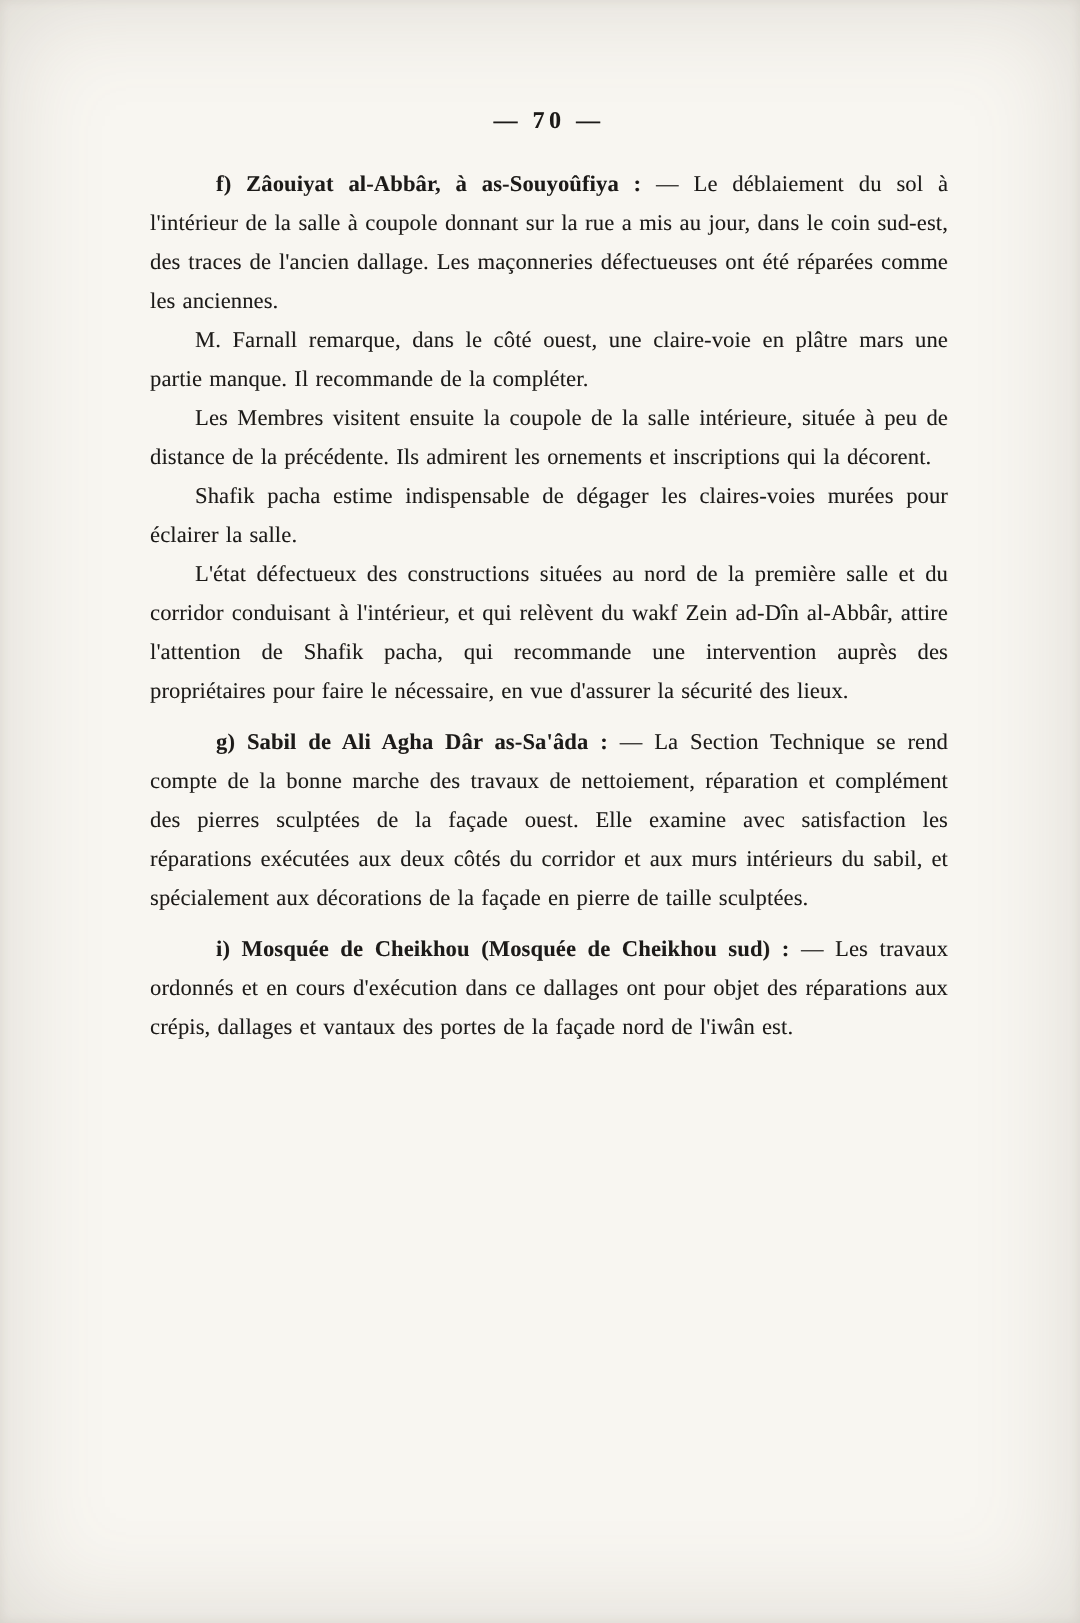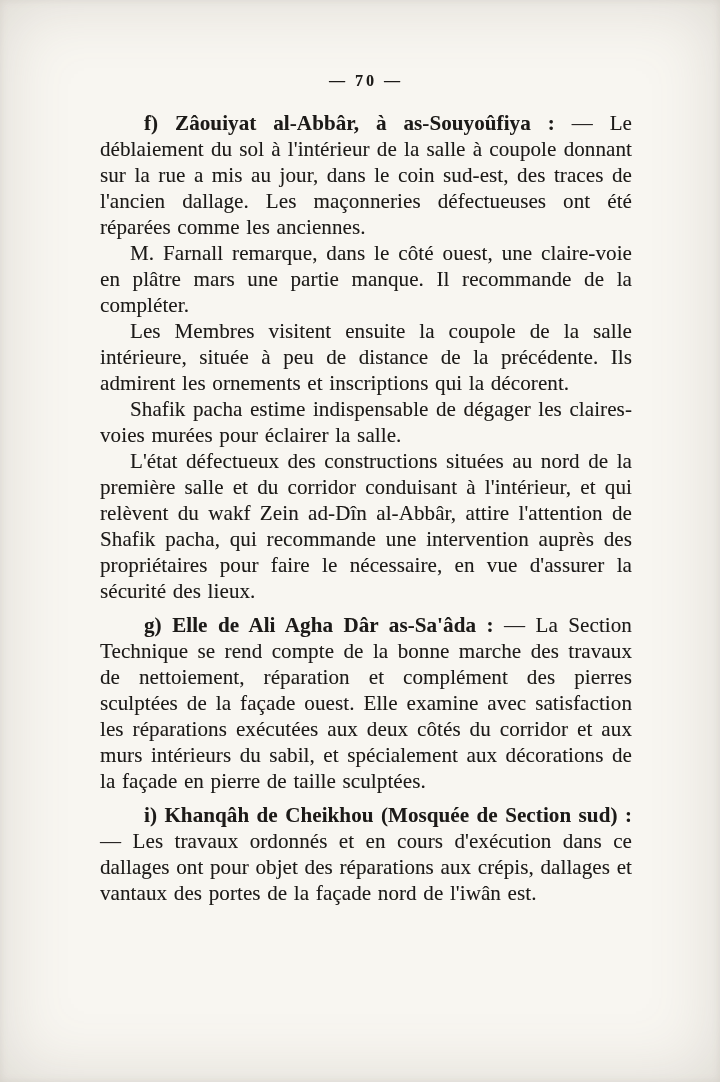--- a/index.html
+++ b/index.html
@@ -23,21 +23,21 @@
     font-size: 16px;
     font-weight: bold;
     letter-spacing: 3px;
     margin-bottom: 20px;
     text-shadow: 0.2px 0.2px 0 rgba(25,22,20,0.35);
   }
   .textblock {
     width: 532px;
   }
   p.para {
-    font-size: 21px;
+    font-size: 15px;
     line-height: 26px;
     text-align: justify;
     text-indent: 30px;
     letter-spacing: 0.1px;
     word-spacing: 0.06em;
     text-shadow: 0.2px 0.2px 0 rgba(25,22,20,0.30);
   }
   p.para.section {
     text-indent: 44px;
     margin-top: 8px;
@@ -74,28 +74,28 @@
       <span>Shafik pacha estime indispensable de dégager les claires-voies murées pour éclairer la salle.</span>
     </p>
 
 
     <p class="para">
       <span>L'état défectueux des constructions situées au nord de la première salle et du corridor conduisant à l'intérieur, et qui relèvent du wakf Zein ad-Dîn al-Abbâr, attire l'attention de Shafik pacha, qui recommande une intervention auprès des propriétaires pour faire le nécessaire, en vue d'assurer la sécurité des lieux.</span>
     </p>
 
     <p class="para section">
       <span class="lead-label">g)</span>
-      <span class="lead-heading">Elle de Ali Agha Dâr as-Sa'âda :</span>
+      <span class="lead-heading">Sabil de Ali Agha Dâr as-Sa'âda :</span>
       <span class="sep">—</span>
       <span>La Section Technique se rend compte de la bonne marche des travaux de nettoiement, réparation et complément des pierres sculptées de la façade ouest. Elle examine avec satisfaction les réparations exécutées aux deux côtés du corridor et aux murs intérieurs du sabil, et spécialement aux décorations de la façade en pierre de taille sculptées.</span>
     </p>
 
 
     <p class="para section">
       <span class="lead-label">i)</span>
-      <span class="lead-heading">Khanqâh de Cheikhou (Mosquée de Section sud) :</span>
+      <span class="lead-heading">Mosquée de Cheikhou (Mosquée de Cheikhou sud) :</span>
       <span class="sep">—</span>
       <span>Les travaux ordonnés et en cours d'exécution dans ce dallages ont pour objet des réparations aux crépis, dallages et vantaux des portes de la façade nord de l'iwân est.</span>
     </p>
 
 
   </div>
 </div>
 
 </body></html>

